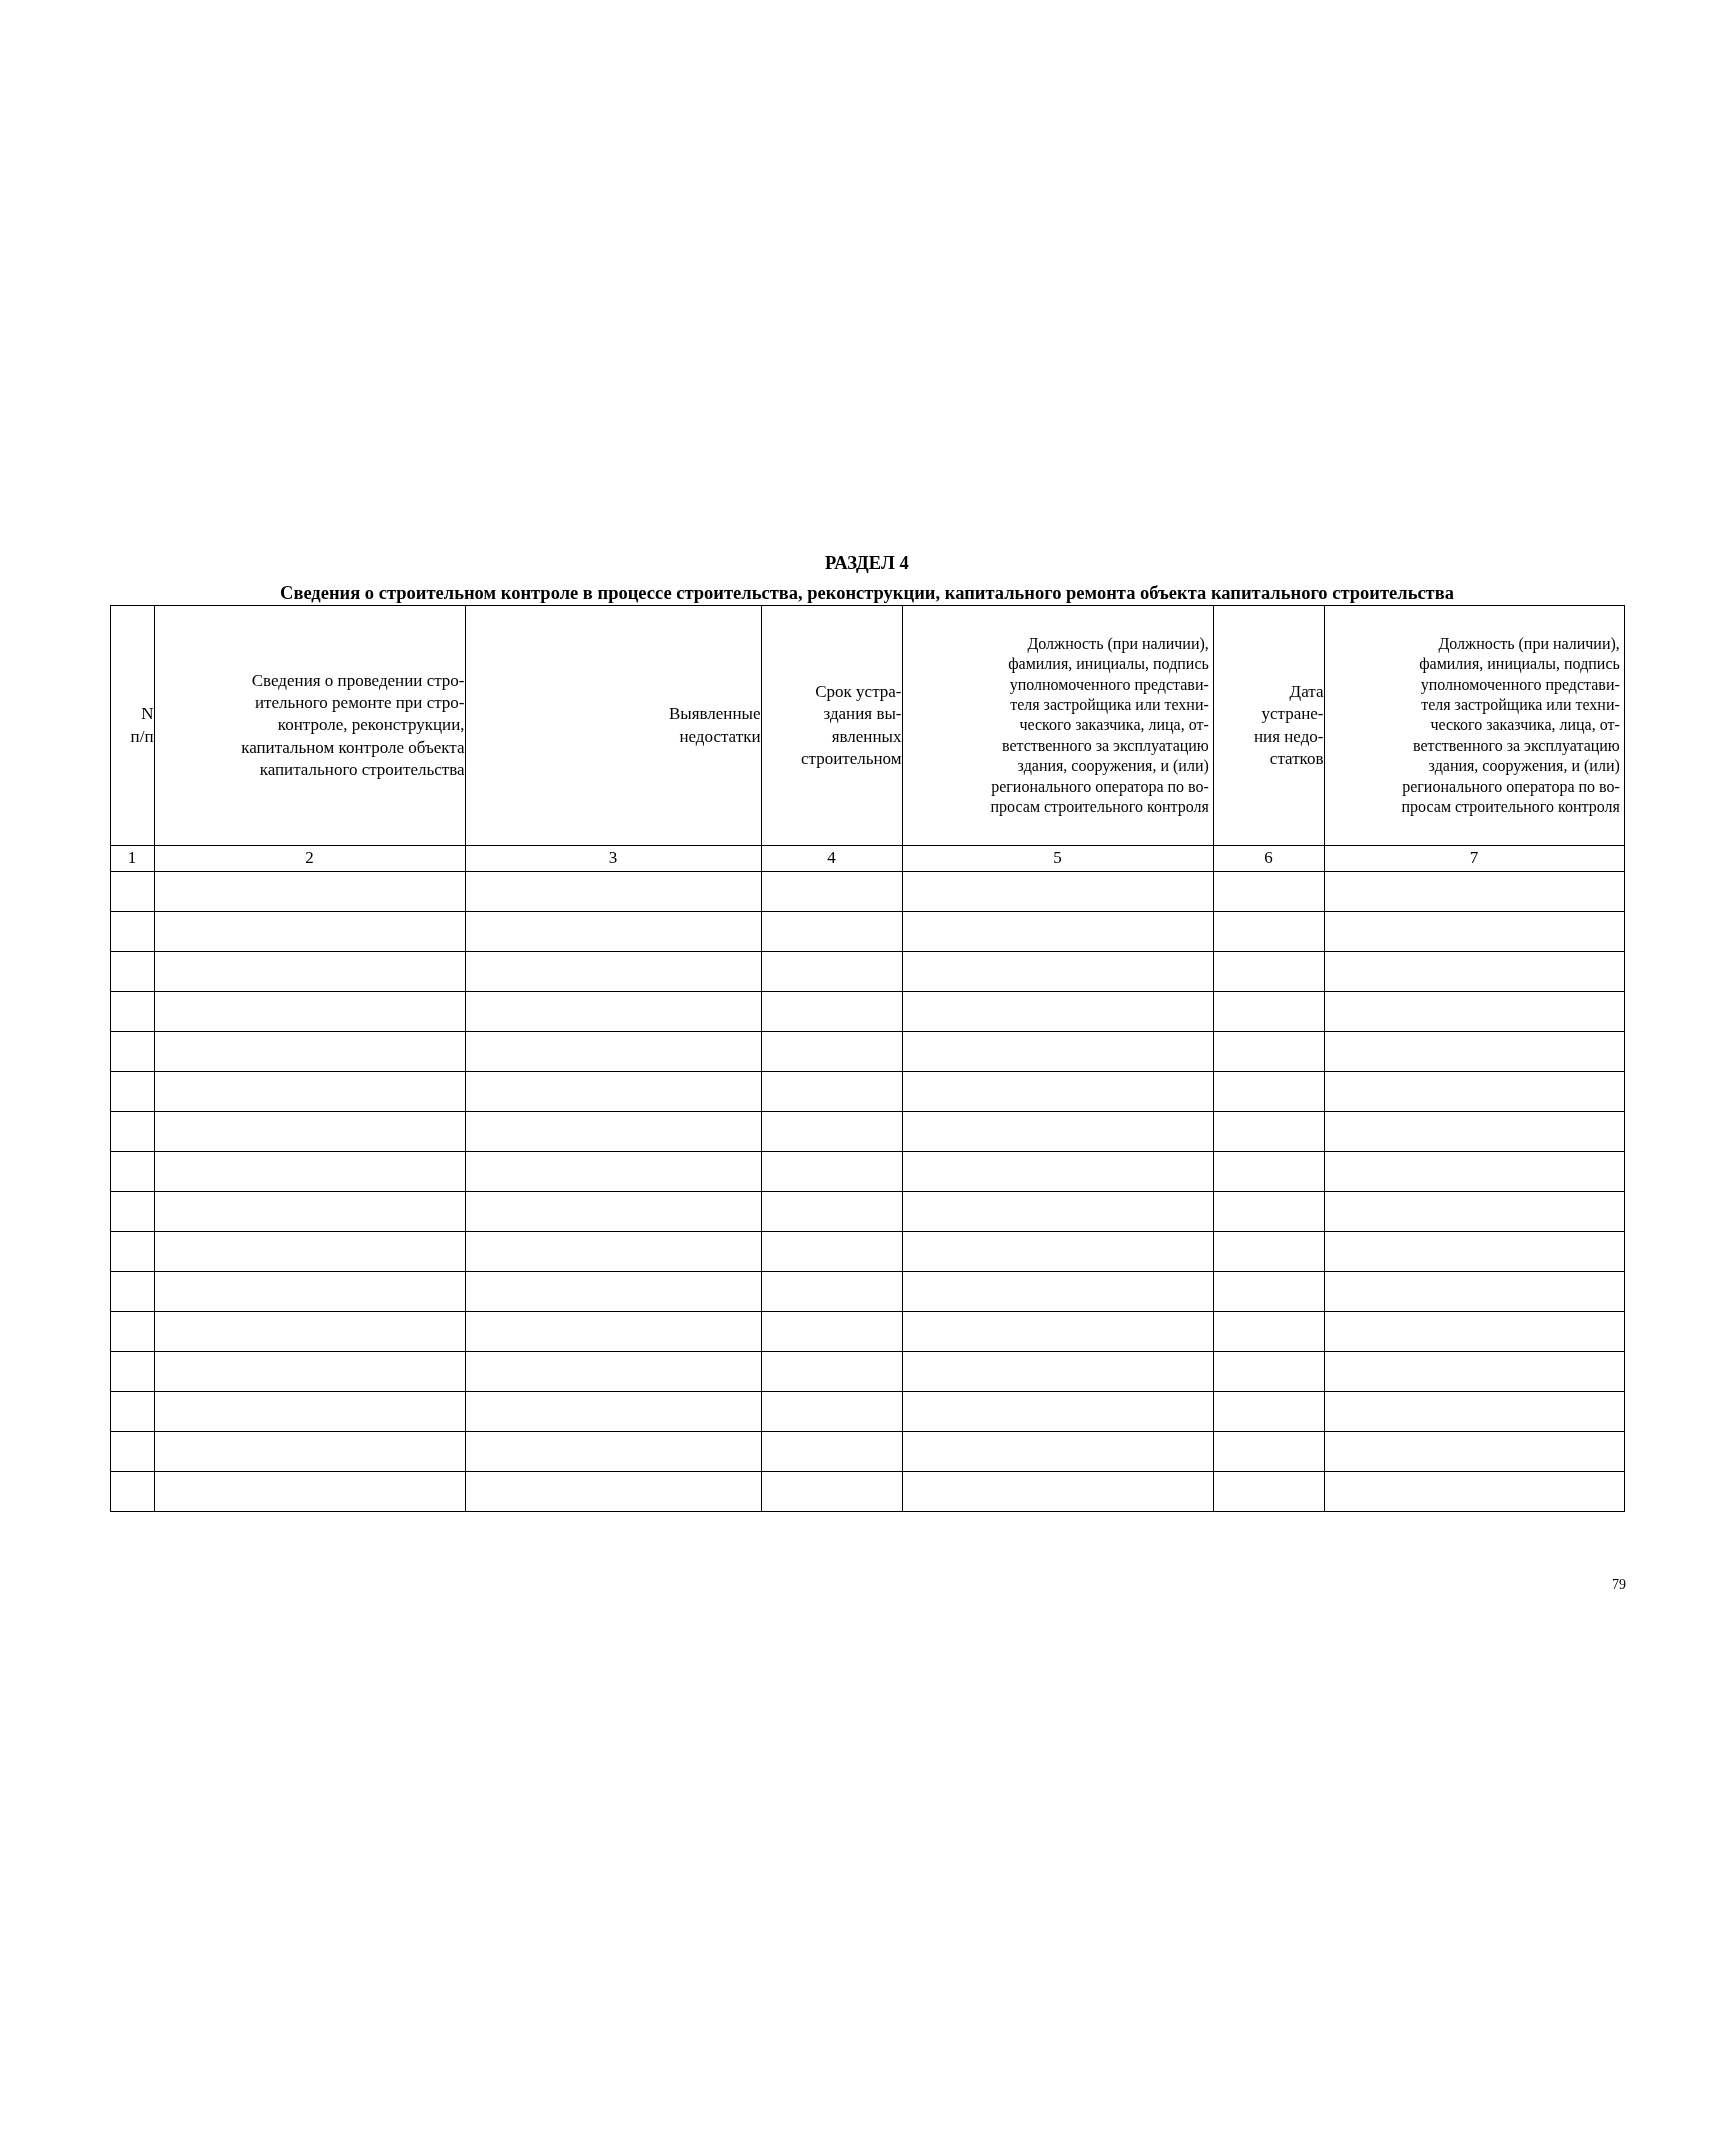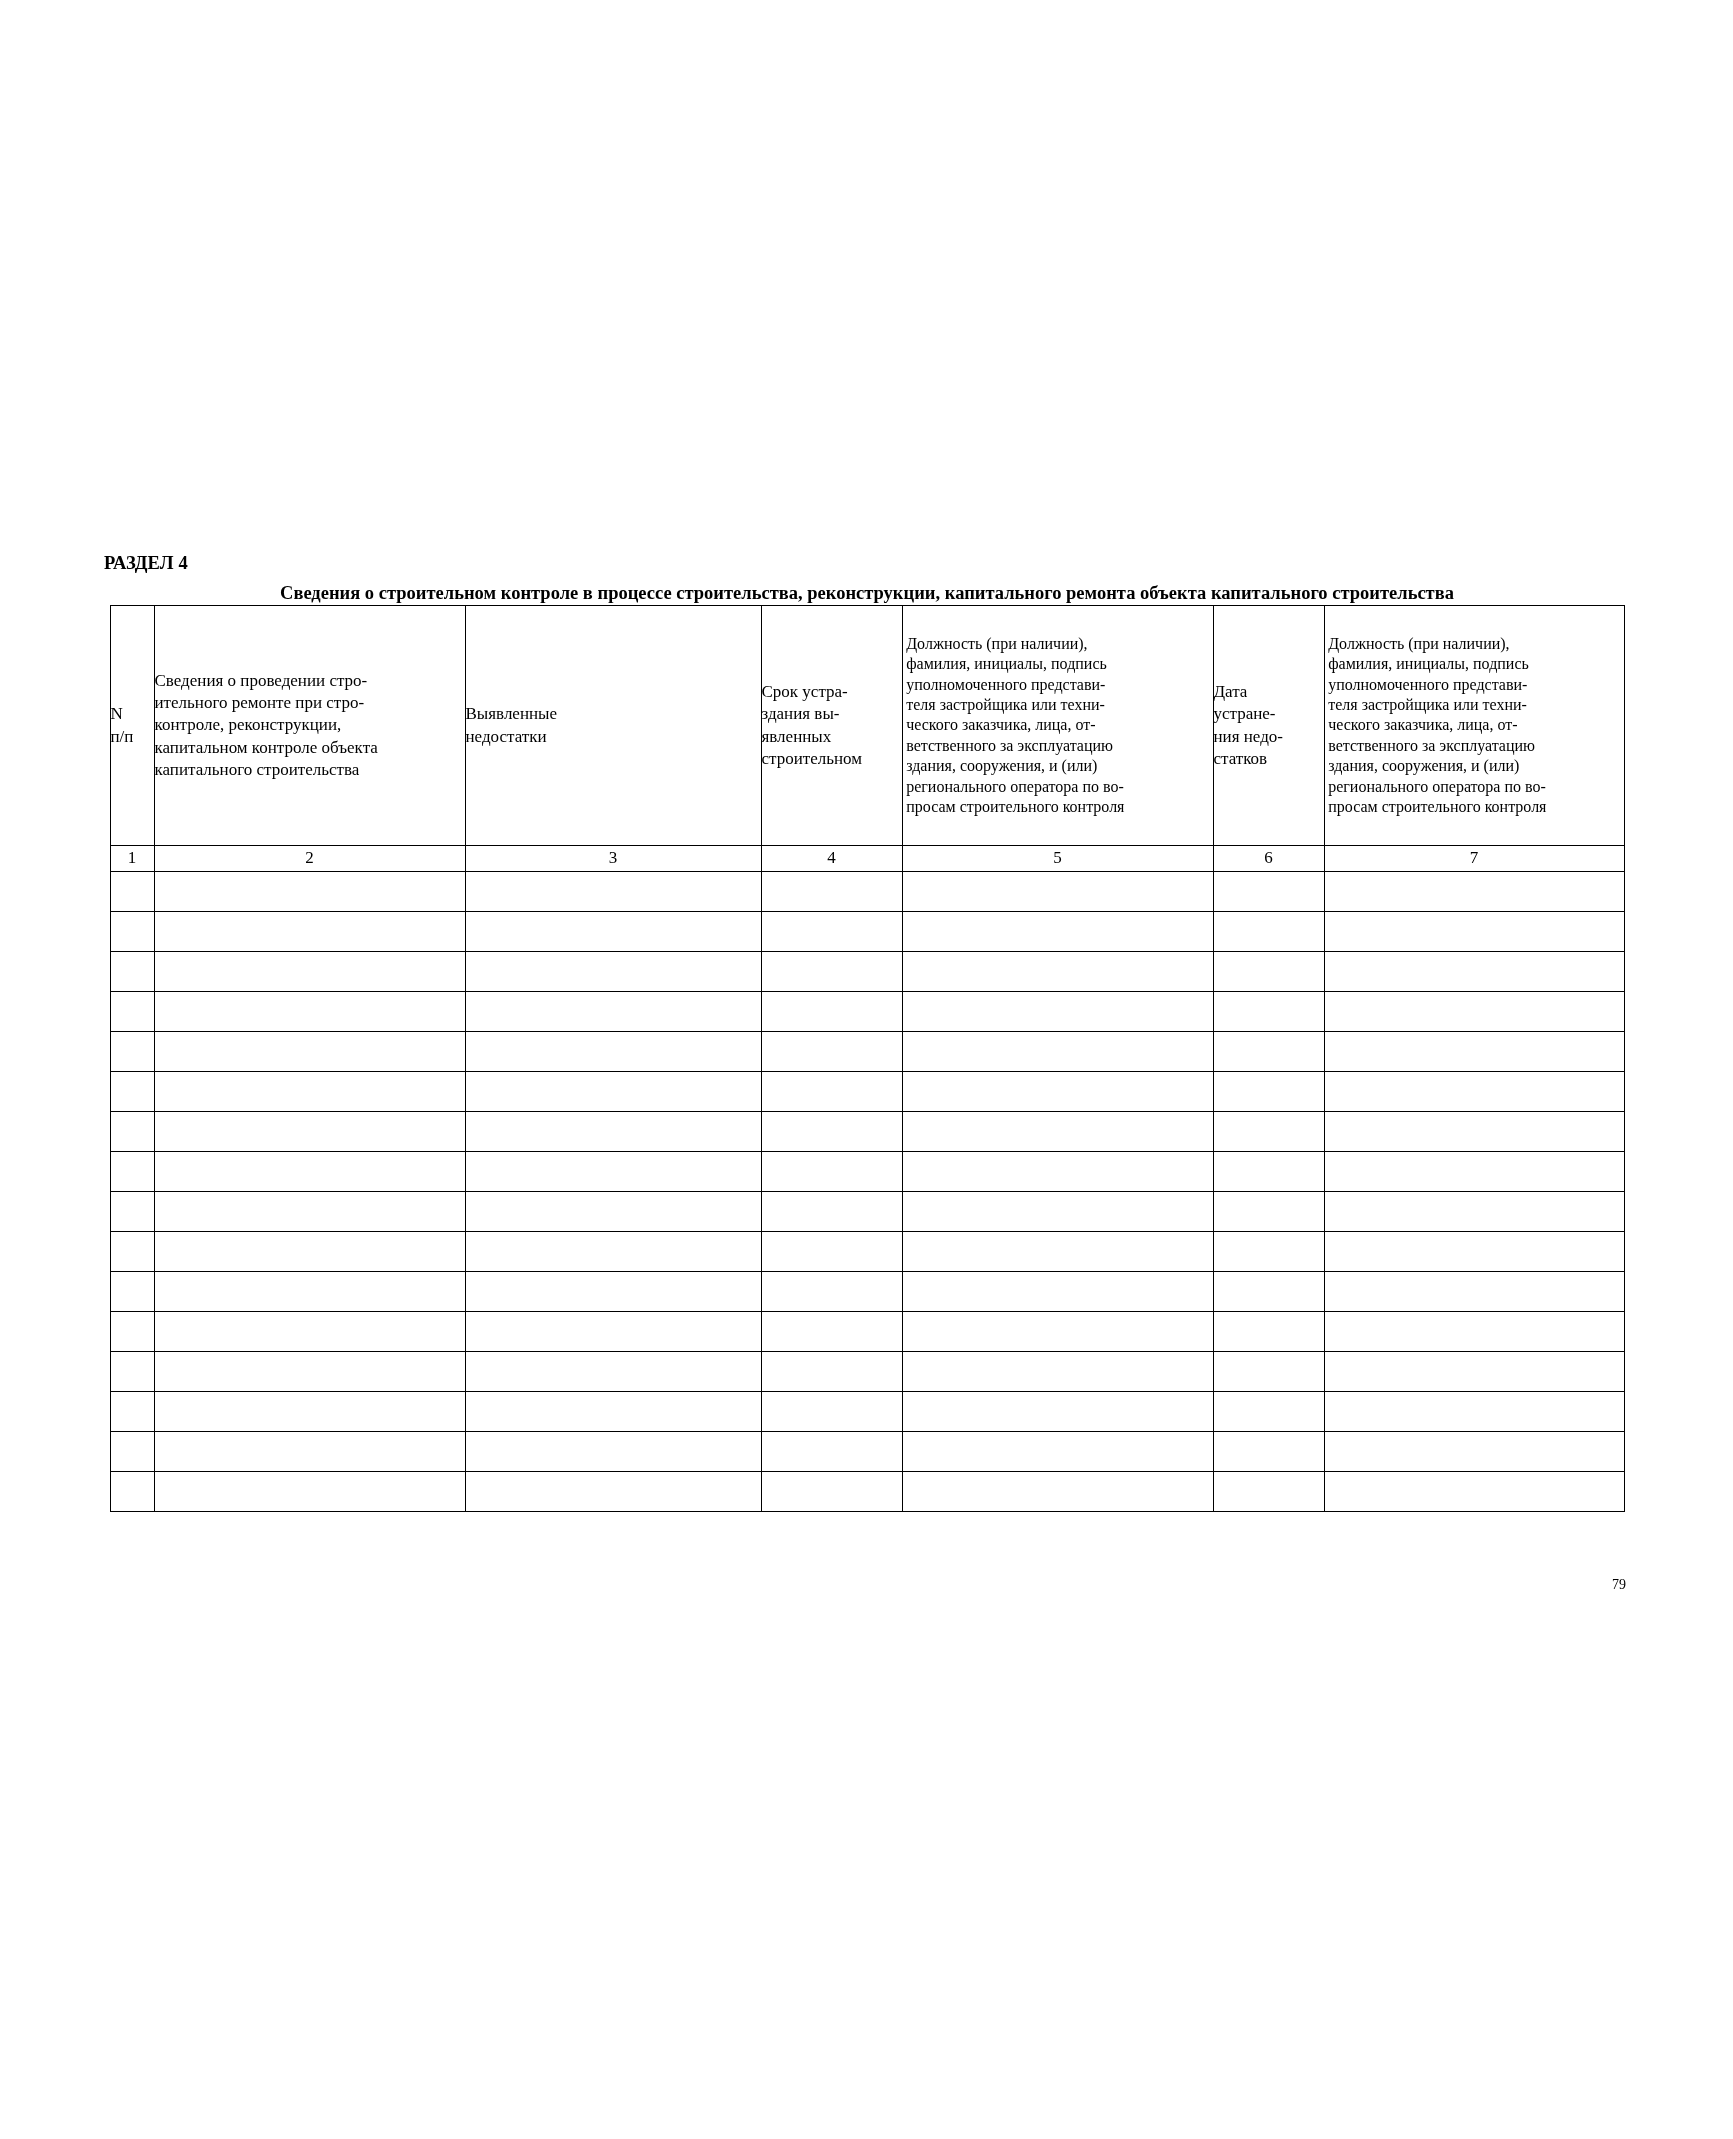--- a/index.html
+++ b/index.html
@@ -22,20 +22,21 @@
     width: 1733px;
     height: 2140px;
   }
   .doc-body {
     position: absolute;
     left: 104px;
     top: 552px;
     width: 1526px;
   }
   .section-title {
+    text-align: center;
     font-weight: bold;
     font-size: 18.5px;
     letter-spacing: 0.1px;
     line-height: 1.25;
   }
   .section-heading {
     text-align: center;
     font-weight: bold;
     font-size: 18.5px;
     line-height: 1.3;
@@ -49,21 +50,21 @@
     table-layout: fixed;
   }
   table.reg-table td,
   table.reg-table th {
     border: 1.2px solid #000000;
     padding: 0;
     vertical-align: middle;
     font-weight: normal;
   }
   .hdr-cell {
-    text-align: left;
+    text-align: right;
     font-size: 17px;
     line-height: 1.32;
     padding: 4.4px 4.4px;
     height: 233px;
   }
   .hdr-cell.small {
     font-size: 16px;
     line-height: 1.28;
     padding: 3px 3.7px;
   }

